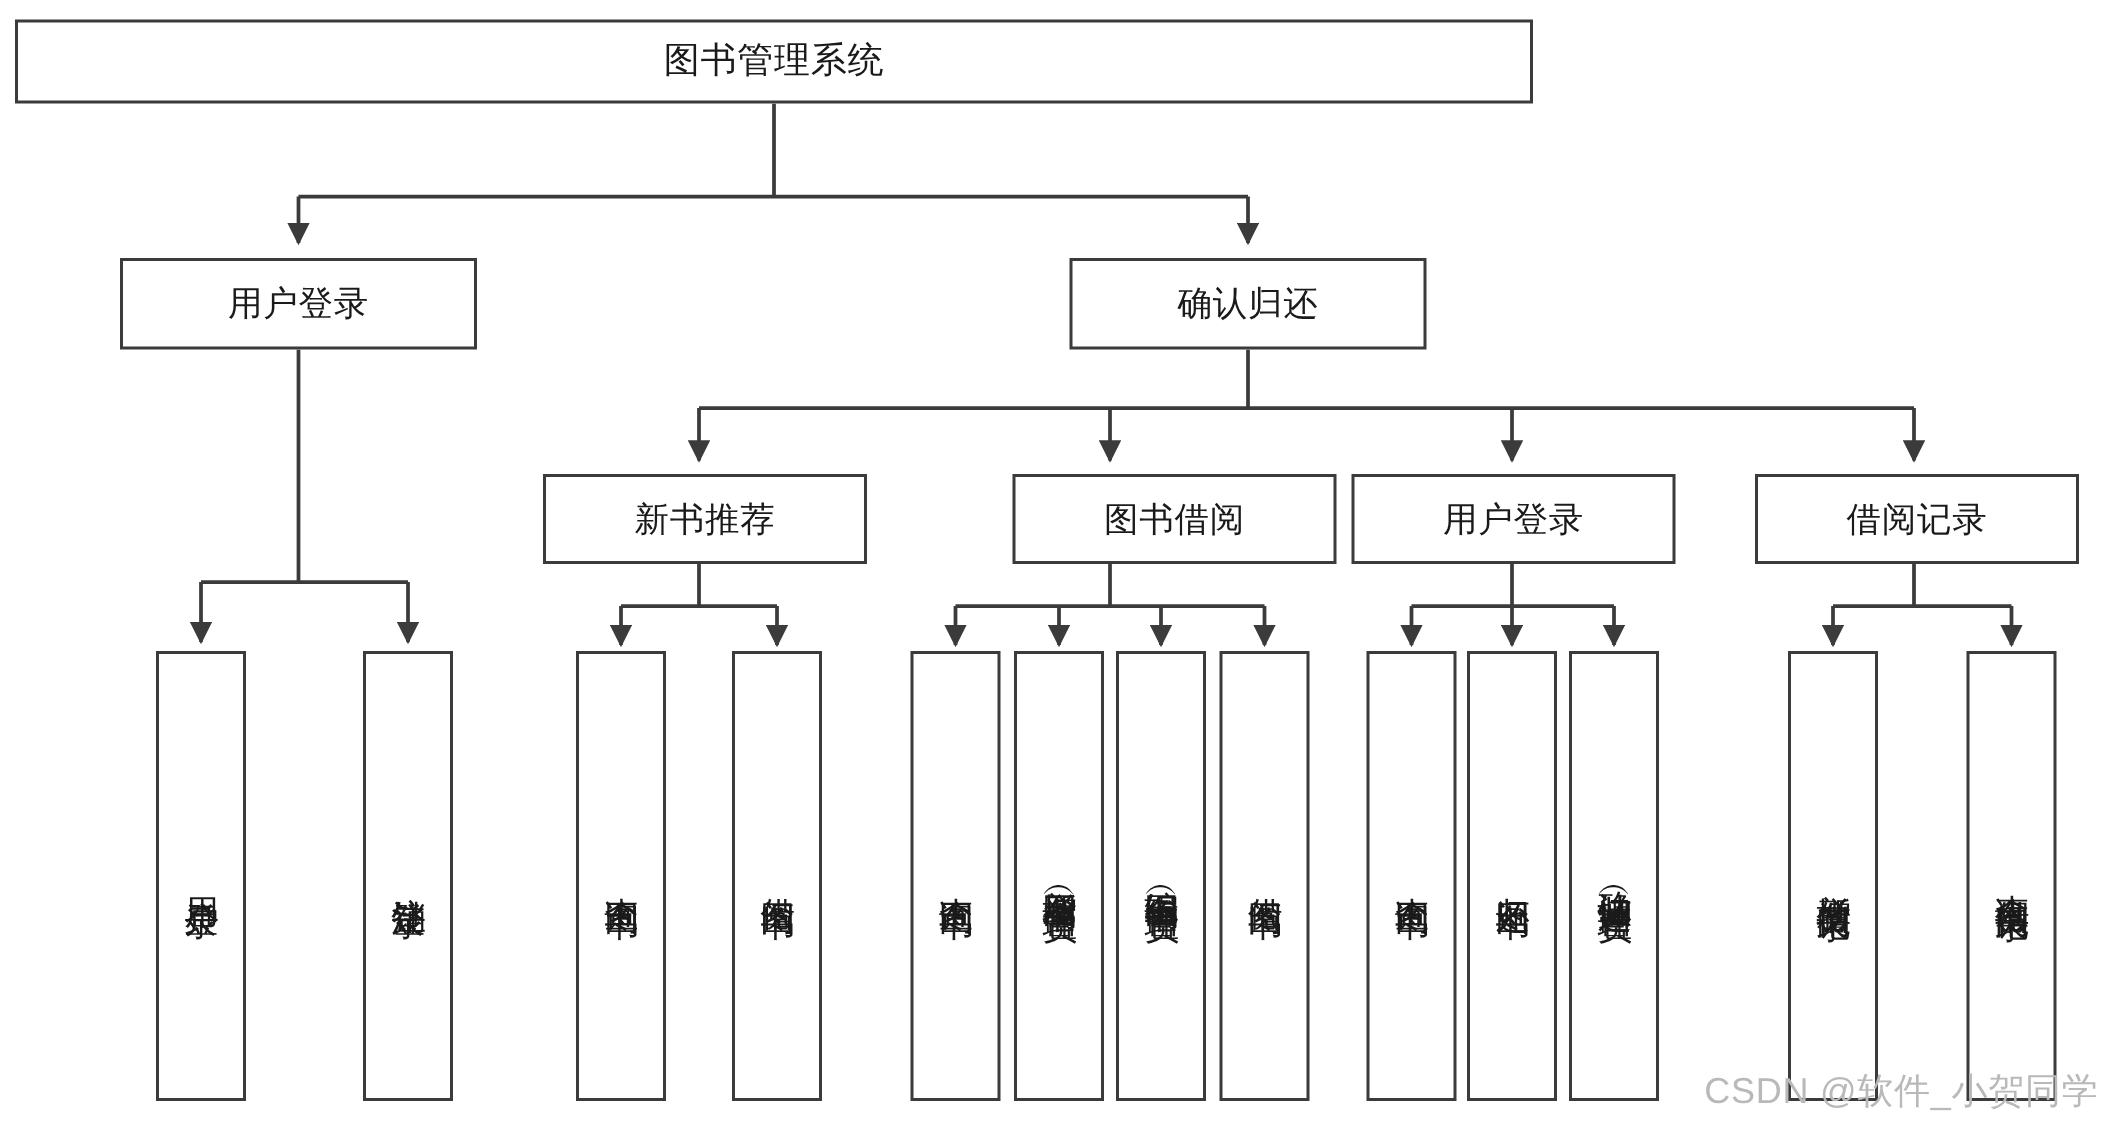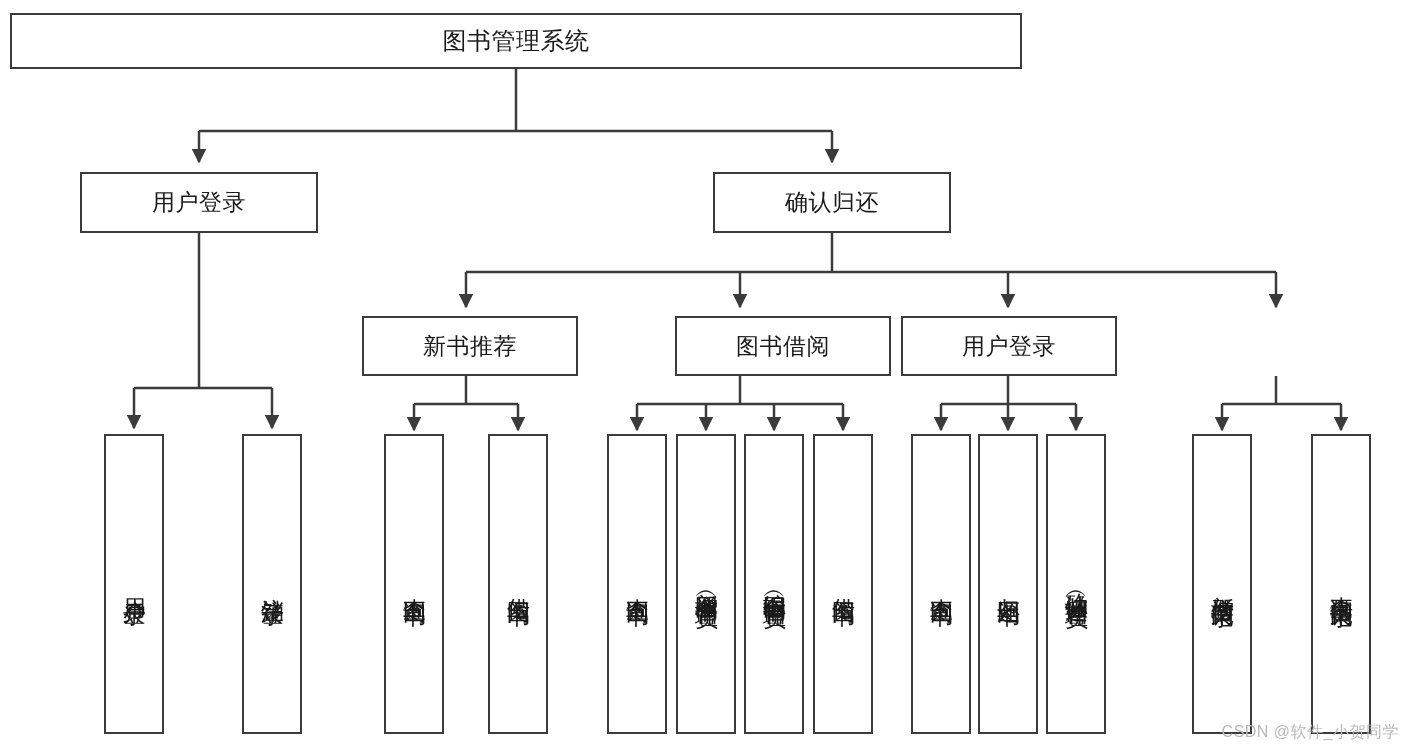--- a/index.html
+++ b/index.html
@@ -48,21 +48,21 @@
     letter-spacing:2px;
     white-space:normal;
     text-align:center;
     max-height:272px;
   }
   #root.node .label{font-size:24px;}
   .watermark{
     position:absolute;
     right:6px;
     bottom:4px;
-    font-size:16px;
+    font-size:24px;
     color:#b9b9b9;
     letter-spacing:0.5px;
     z-index:3;
     white-space:nowrap;
     margin-top:24px;
   }
 </style>
 </head>
 <body>
 
@@ -131,20 +131,23 @@
 
   <div class="node" style="left:362px;top:316px;width:216px;height:60px;text-align:right;">
     <span class="label">新书推荐</span>
   </div>
   <div class="node" style="left:632px;top:316px;width:216px;height:60px;margin-left:43px;">
     <span class="label">图书借阅</span>
   </div>
   <div class="node" style="left:901px;top:316px;width:216px;height:60px;">
     <span class="label">用户登录</span>
   </div>
+  <div class="node" style="left:1170px;top:316px;width:216px;height:60px;">
+    <span class="label">借阅记录</span>
+  </div>
 
   <div class="node vert" style="left:104px;top:434px;width:60px;height:300px;">
     <span class="label">用户登录</span>
   </div>
   <div class="node vert" style="left:242px;top:434px;width:60px;height:300px;">
     <span class="label">注销登录</span>
   </div>
 
   <div class="node vert" style="left:384px;top:434px;width:60px;height:300px;">
     <span class="label">查询图书</span>

